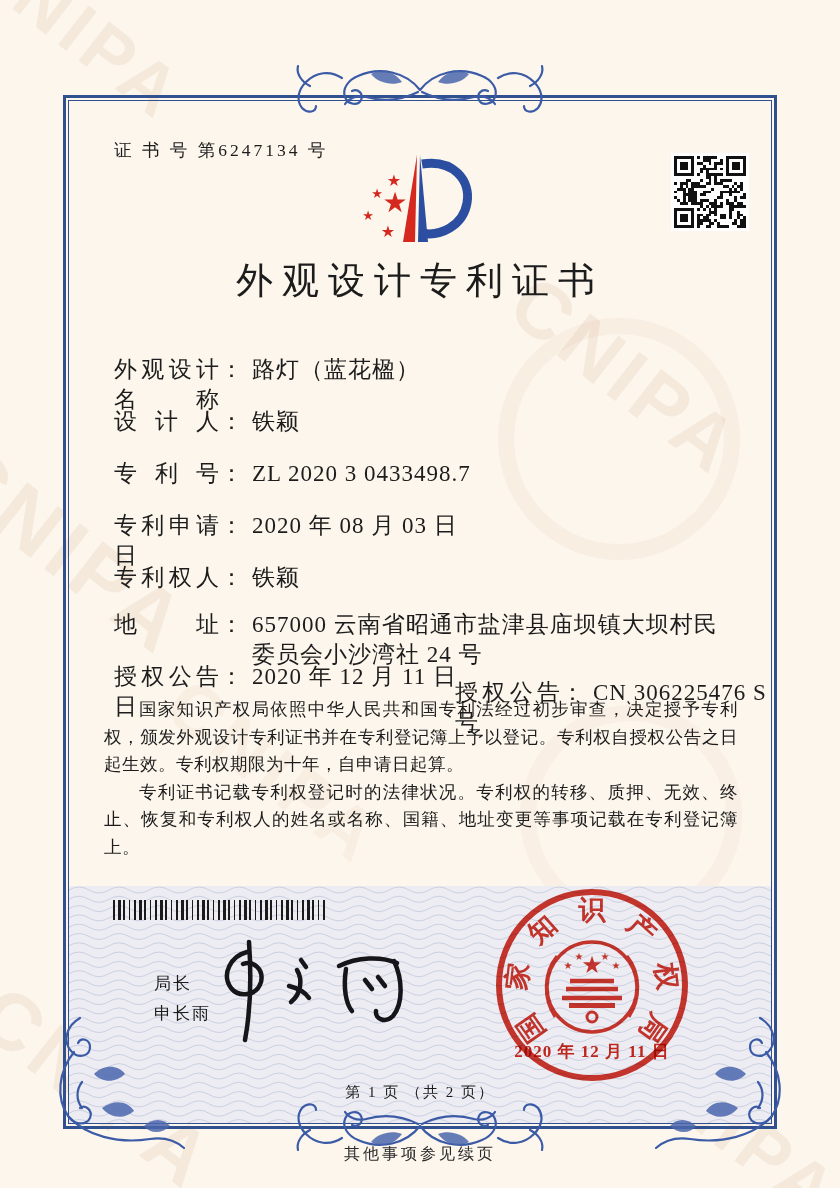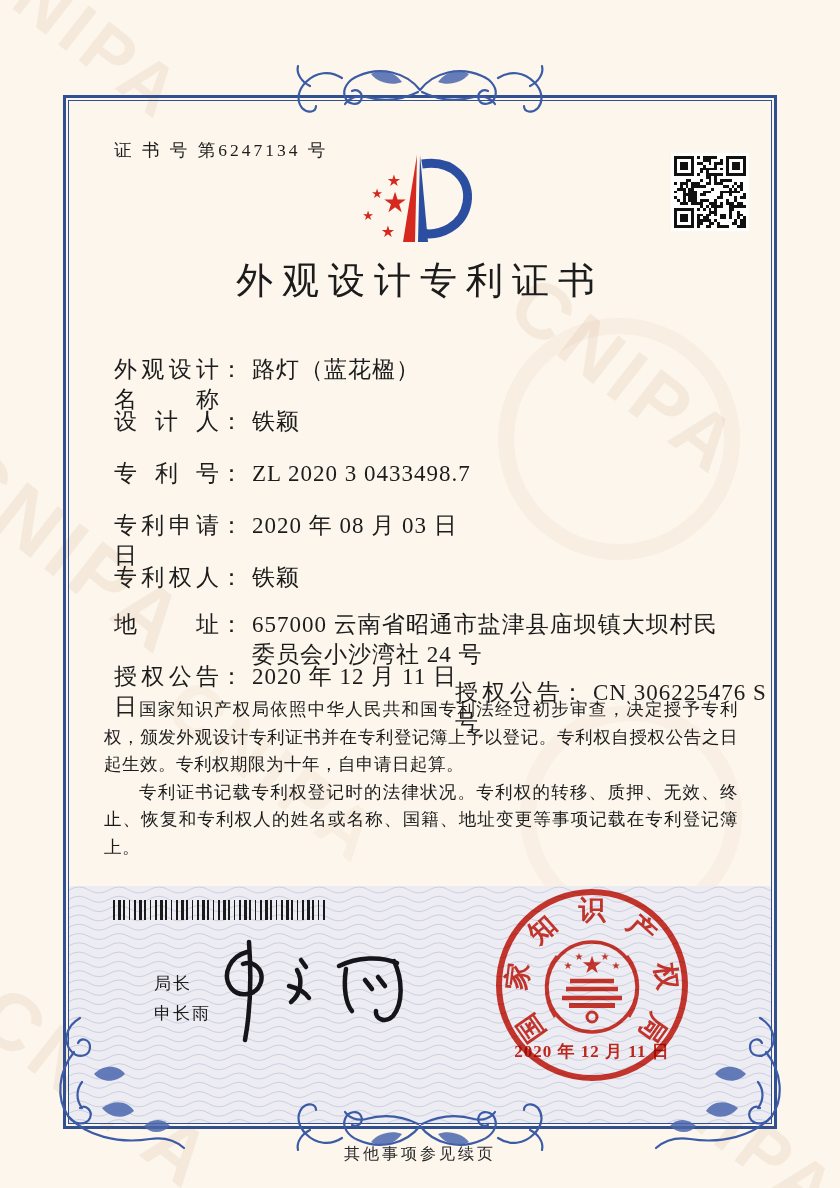--- a/index.html
+++ b/index.html
@@ -503,15 +503,16 @@
       <text x="24" y="-18" font-size="10" text-anchor="middle" fill="#d02a1e" stroke="none" font-family="DejaVu Sans">★</text>
       <path d="M-22 -6 h44 M-26 2 h52 M-30 11 h60" stroke-width="4.5"></path>
       <rect x="-23" y="16" width="46" height="5" fill="#d02a1e" stroke="none"></rect>
       <circle cy="30" r="5" stroke-width="3"></circle>
       <path d="M-37 30 C-49 12 -49 -14 -35 -31" stroke-width="3"></path>
       <path d="M37 30 C49 12 49 -14 35 -31" stroke-width="3"></path>
     </g>
   </svg>
   <div class="abs seal-date">2020 年 12 月 11 日</div>
 
+  <div class="abs page-footer">第 1 页 （共 2 页）</div>
   <div class="abs contnote">其他事项参见续页</div>
 
 </div>
 
 </body></html>

